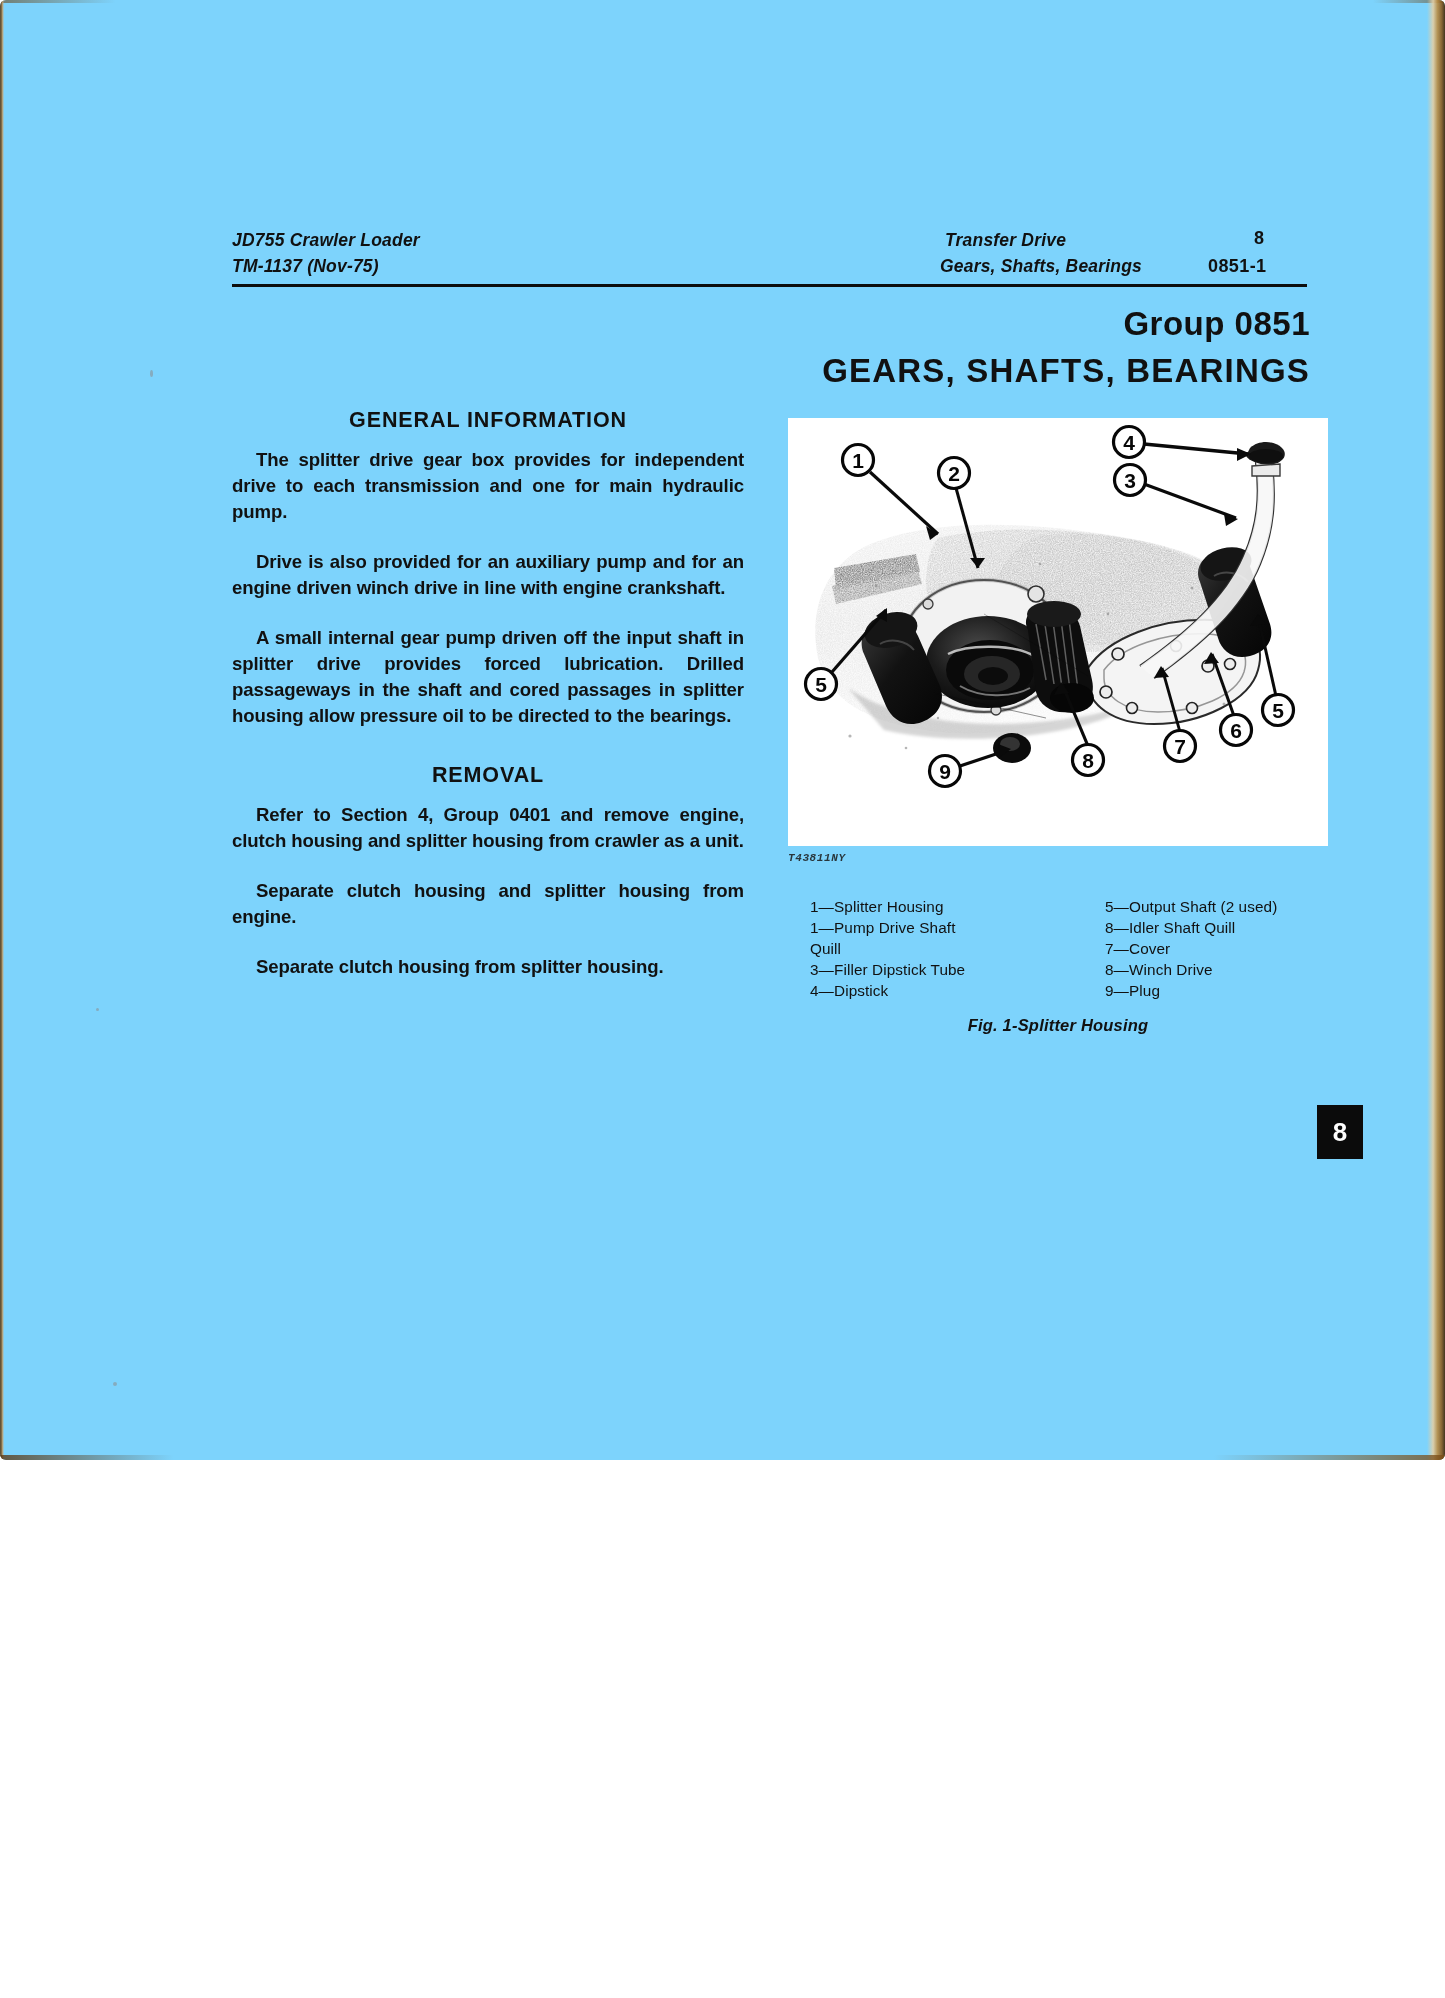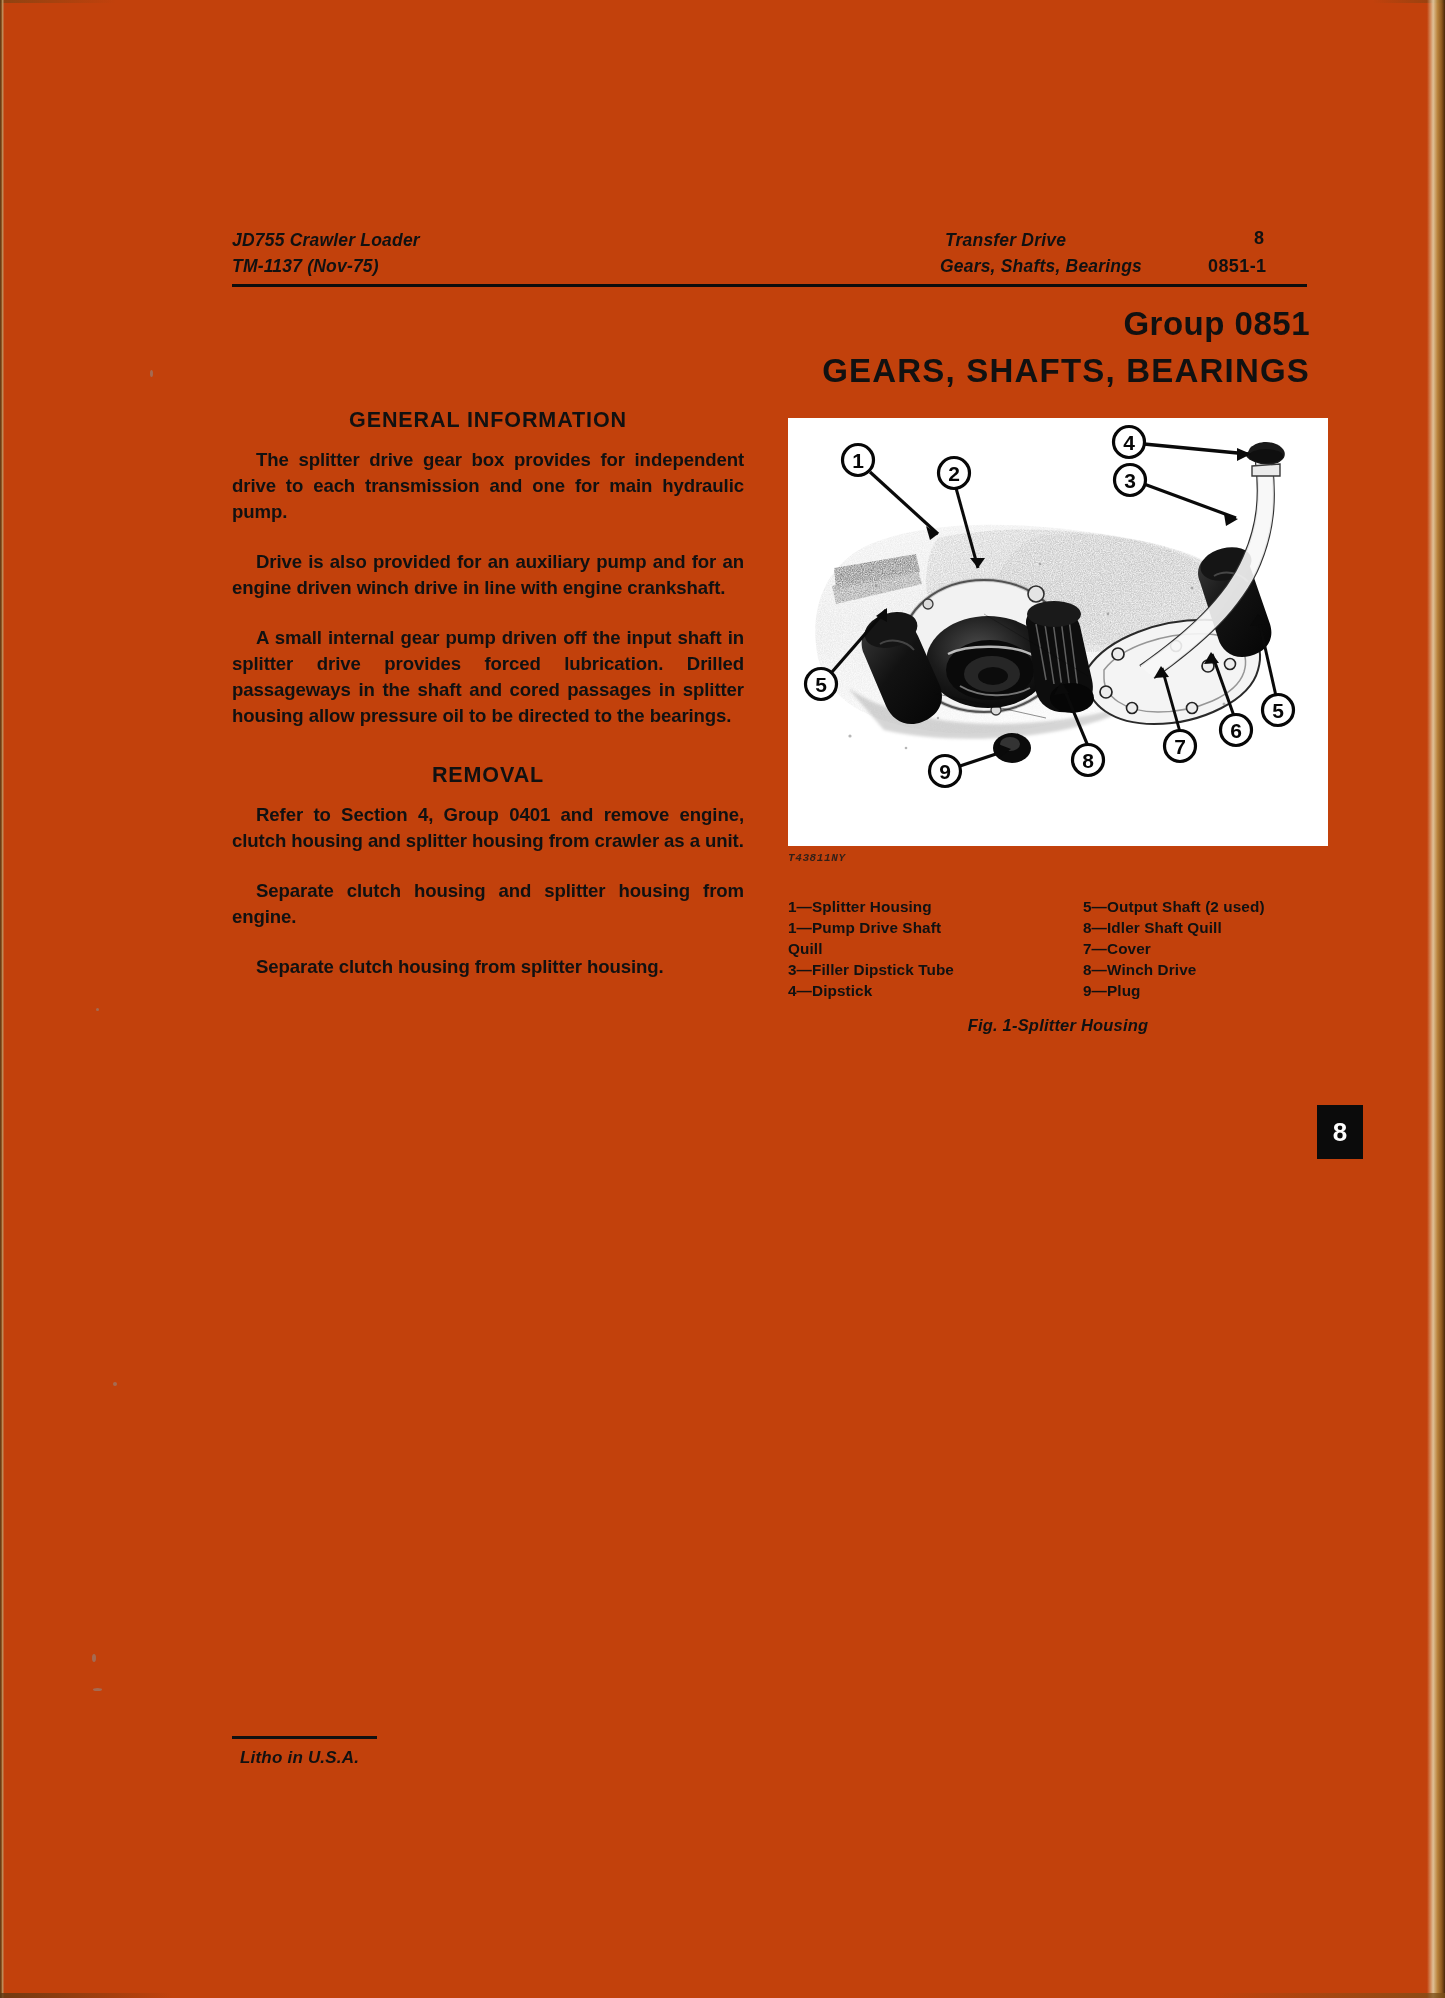--- a/index.html
+++ b/index.html
@@ -8,23 +8,24 @@
     padding: 0;
     background: #ffffff;
   }
   body {
     font-family: "Liberation Sans", sans-serif;
     color: #111;
   }
   #page {
     position: relative;
     width: 1445px;
-    height: 1998px;
-    background: #c2410c;
+    height: 1460px;
+    background: #7dd3fc;
     overflow: hidden;
+    border-radius: 6px;
   }
 
   
   .scan-edge-left {
     position: absolute;
     left: 0; top: 0;
     width: 4px; height: 1998px;
     background: linear-gradient(to right, #4a2d10 0%, #7d5521 35%, #c9a978 70%, rgba(255,255,255,0) 100%);
     opacity: .85;
   }
@@ -151,24 +152,25 @@
     gap: 60px;
   }
   #legend .legend-col {
     display: flex;
     flex-direction: column;
     gap: 0px;
     width: 235px;
   }
   .legend-item {
     font-size: 15.3px;
-    font-weight: bold;
+    font-weight: normal;
     line-height: 21px;
     letter-spacing: .1px;
     white-space: pre-line;
+    margin-left: 22px;
   }
   #fig-caption {
     position: absolute;
     left: 788px; top: 1016px;
     width: 540px;
     text-align: center;
     font-size: 16.5px;
     font-style: italic;
     font-weight: bold;
     letter-spacing: .2px;

